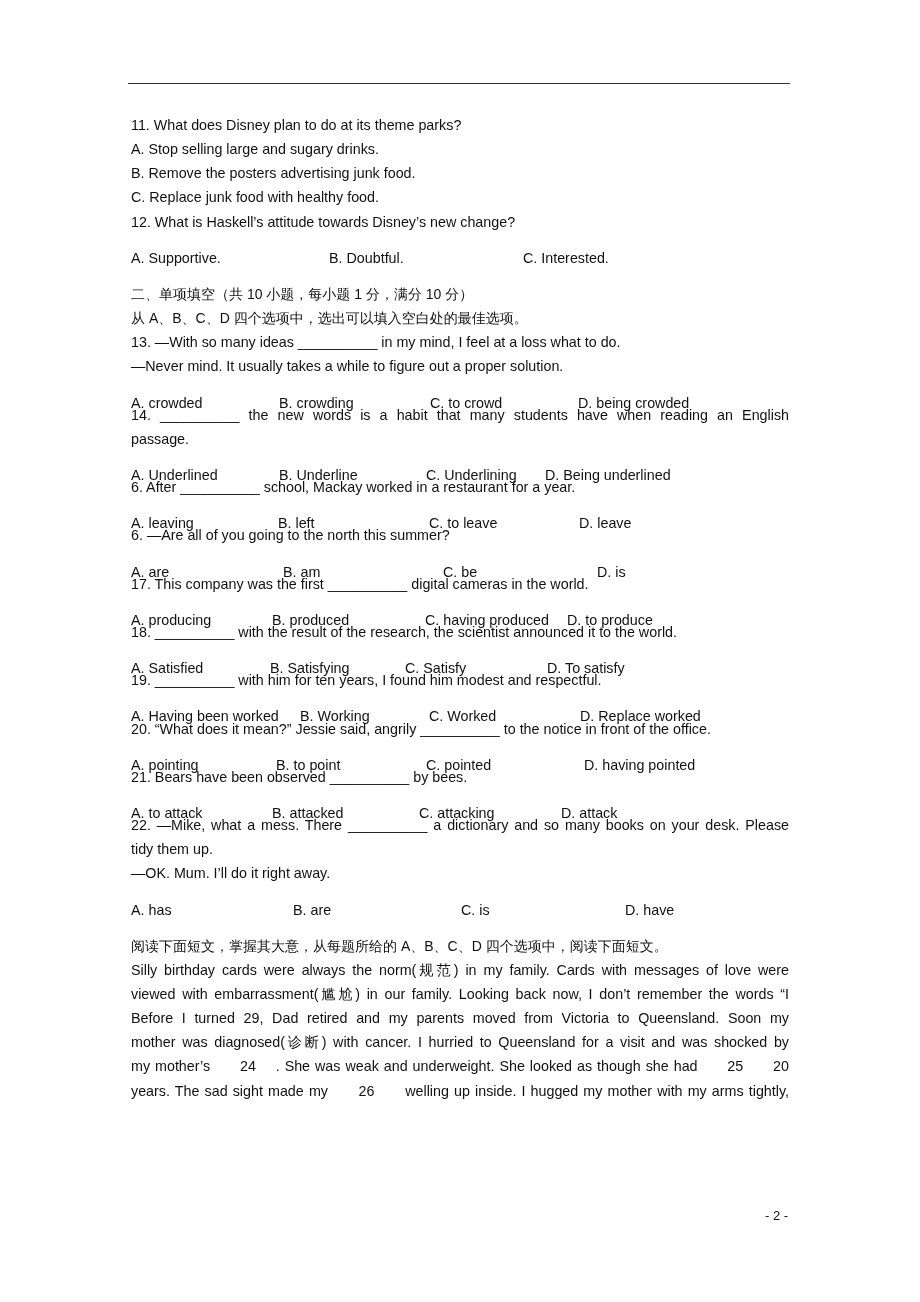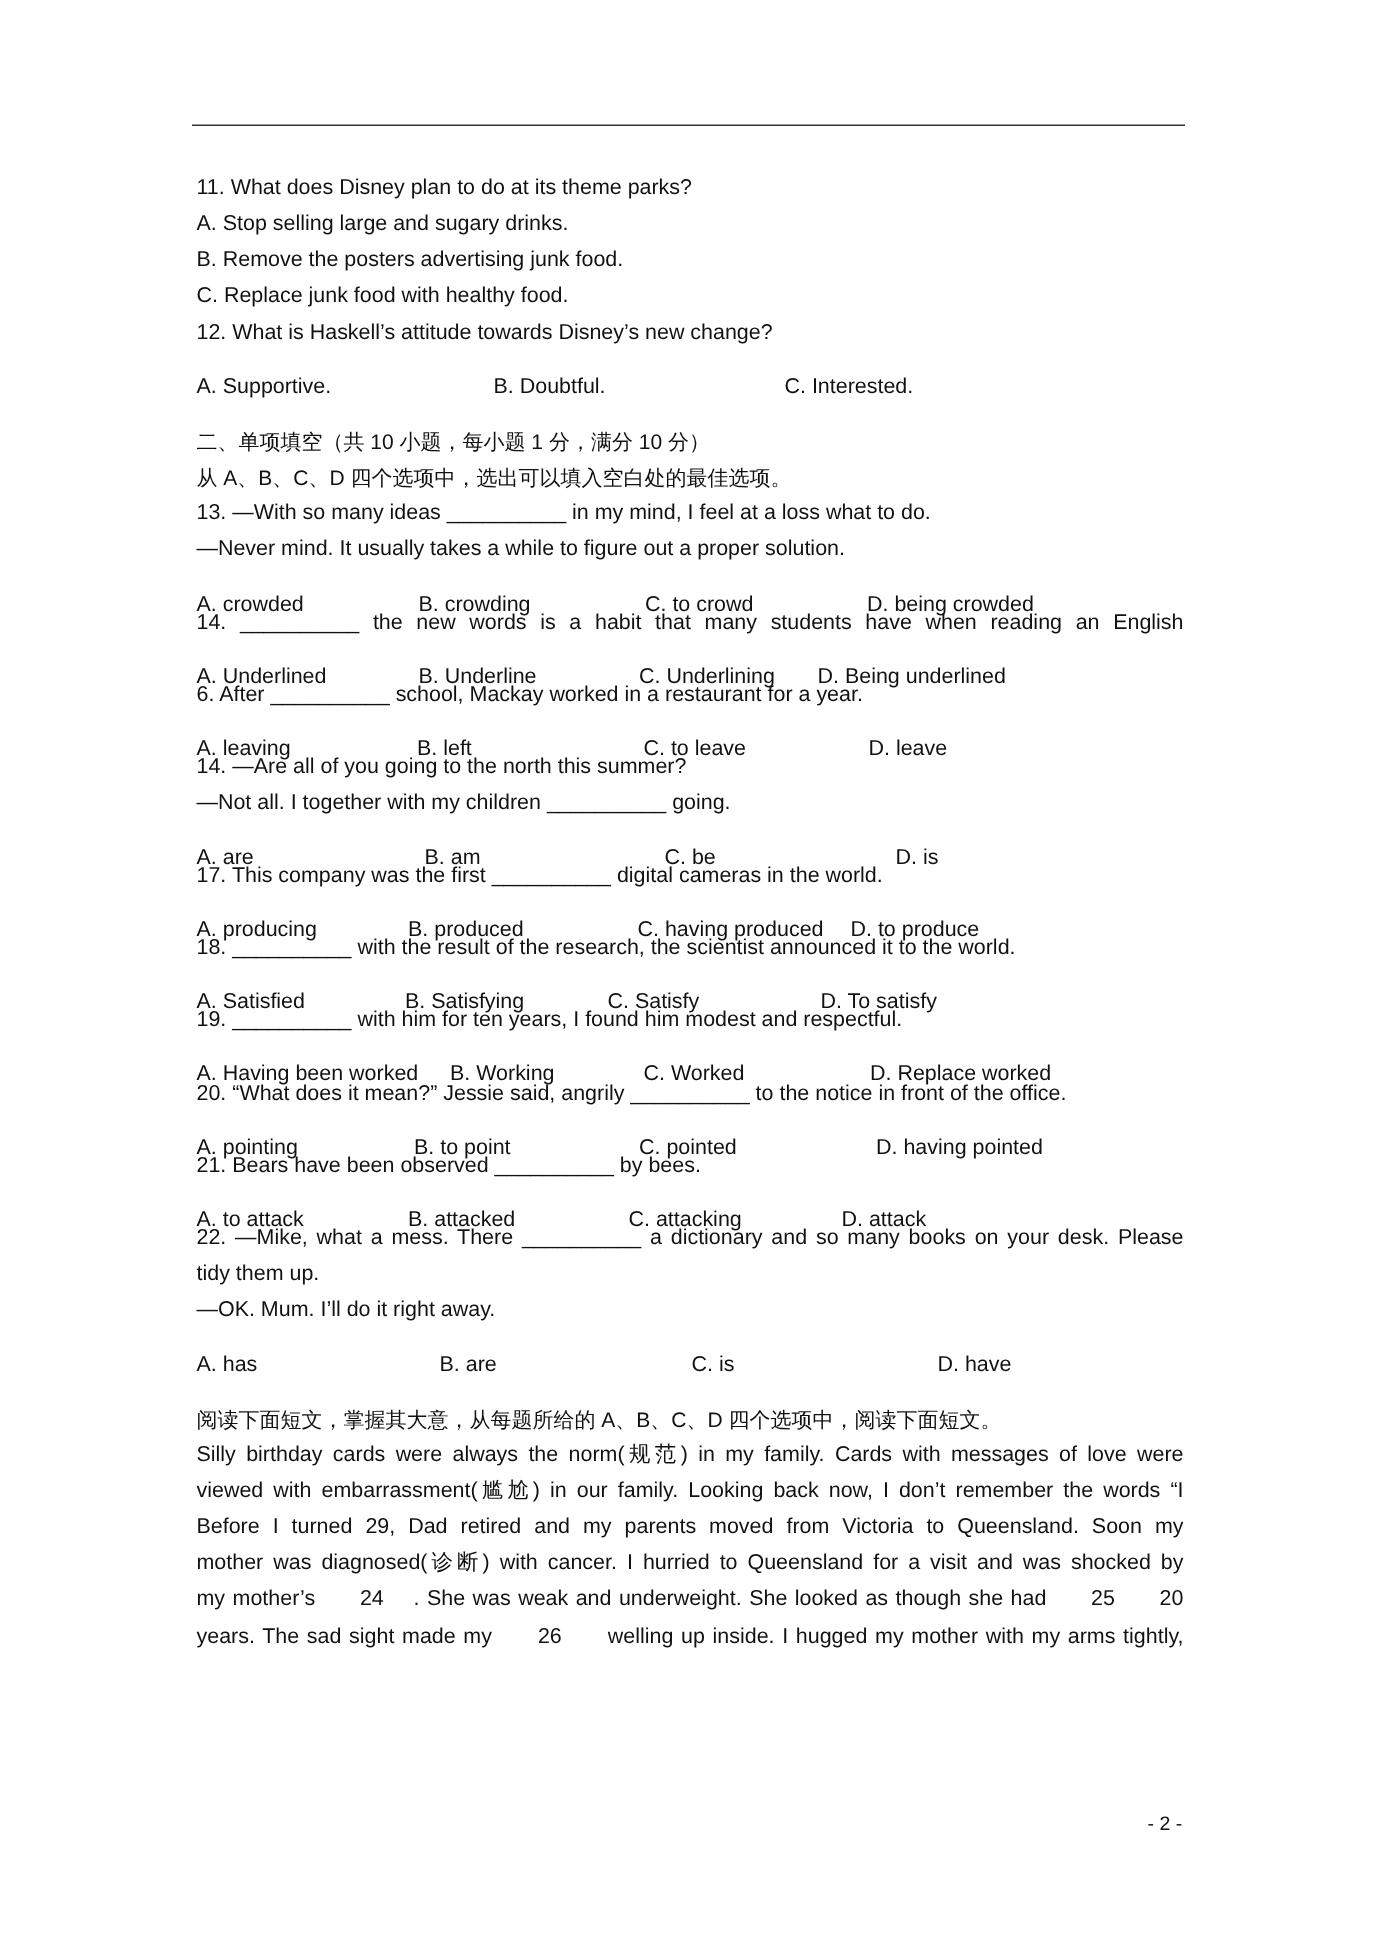--- a/index.html
+++ b/index.html
@@ -40,37 +40,37 @@
   <div class="line">13. —With so many ideas __________ in my mind, I feel at a loss what to do.</div>
   <div class="line">—Never mind. It usually takes a while to figure out a proper solution.</div>
   <div class="line">
     <span class="opt" style="left:0">A. crowded</span>
     <span class="opt" style="left:148px">B. crowding</span>
     <span class="opt" style="left:299px">C. to crowd</span>
     <span class="opt" style="left:447px">D. being crowded</span>
   </div>
 
   <div class="line justify">14. __________ the new words is a habit that many students have when reading an English</div>
+  <div class="line">passage.</div>
   <div class="line">
     <span class="opt" style="left:0">A. Underlined</span>
     <span class="opt" style="left:148px">B. Underline</span>
     <span class="opt" style="left:295px">C. Underlining</span>
     <span class="opt" style="left:414px">D. Being underlined</span>
   </div>
 
   <div class="line">6. After __________ school, Mackay worked in a restaurant for a year.</div>
   <div class="line">
     <span class="opt" style="left:0">A. leaving</span>
     <span class="opt" style="left:147px">B. left</span>
     <span class="opt" style="left:298px">C. to leave</span>
     <span class="opt" style="left:448px">D. leave</span>
   </div>
 
-  <div class="line">14. —Are all of you going to the north this summer?</div>
-  <div class="line">—Not all. I together with my children __________ going.</div>
+  <div class="line">6. —Are all of you going to the north this summer?</div>
   <div class="line">
     <span class="opt" style="left:0">A. are</span>
     <span class="opt" style="left:152px">B. am</span>
     <span class="opt" style="left:312px">C. be</span>
     <span class="opt" style="left:466px">D. is</span>
   </div>
 
   <div class="line">17. This company was the first __________ digital cameras in the world.</div>
   <div class="line">
     <span class="opt" style="left:0">A. producing</span>

